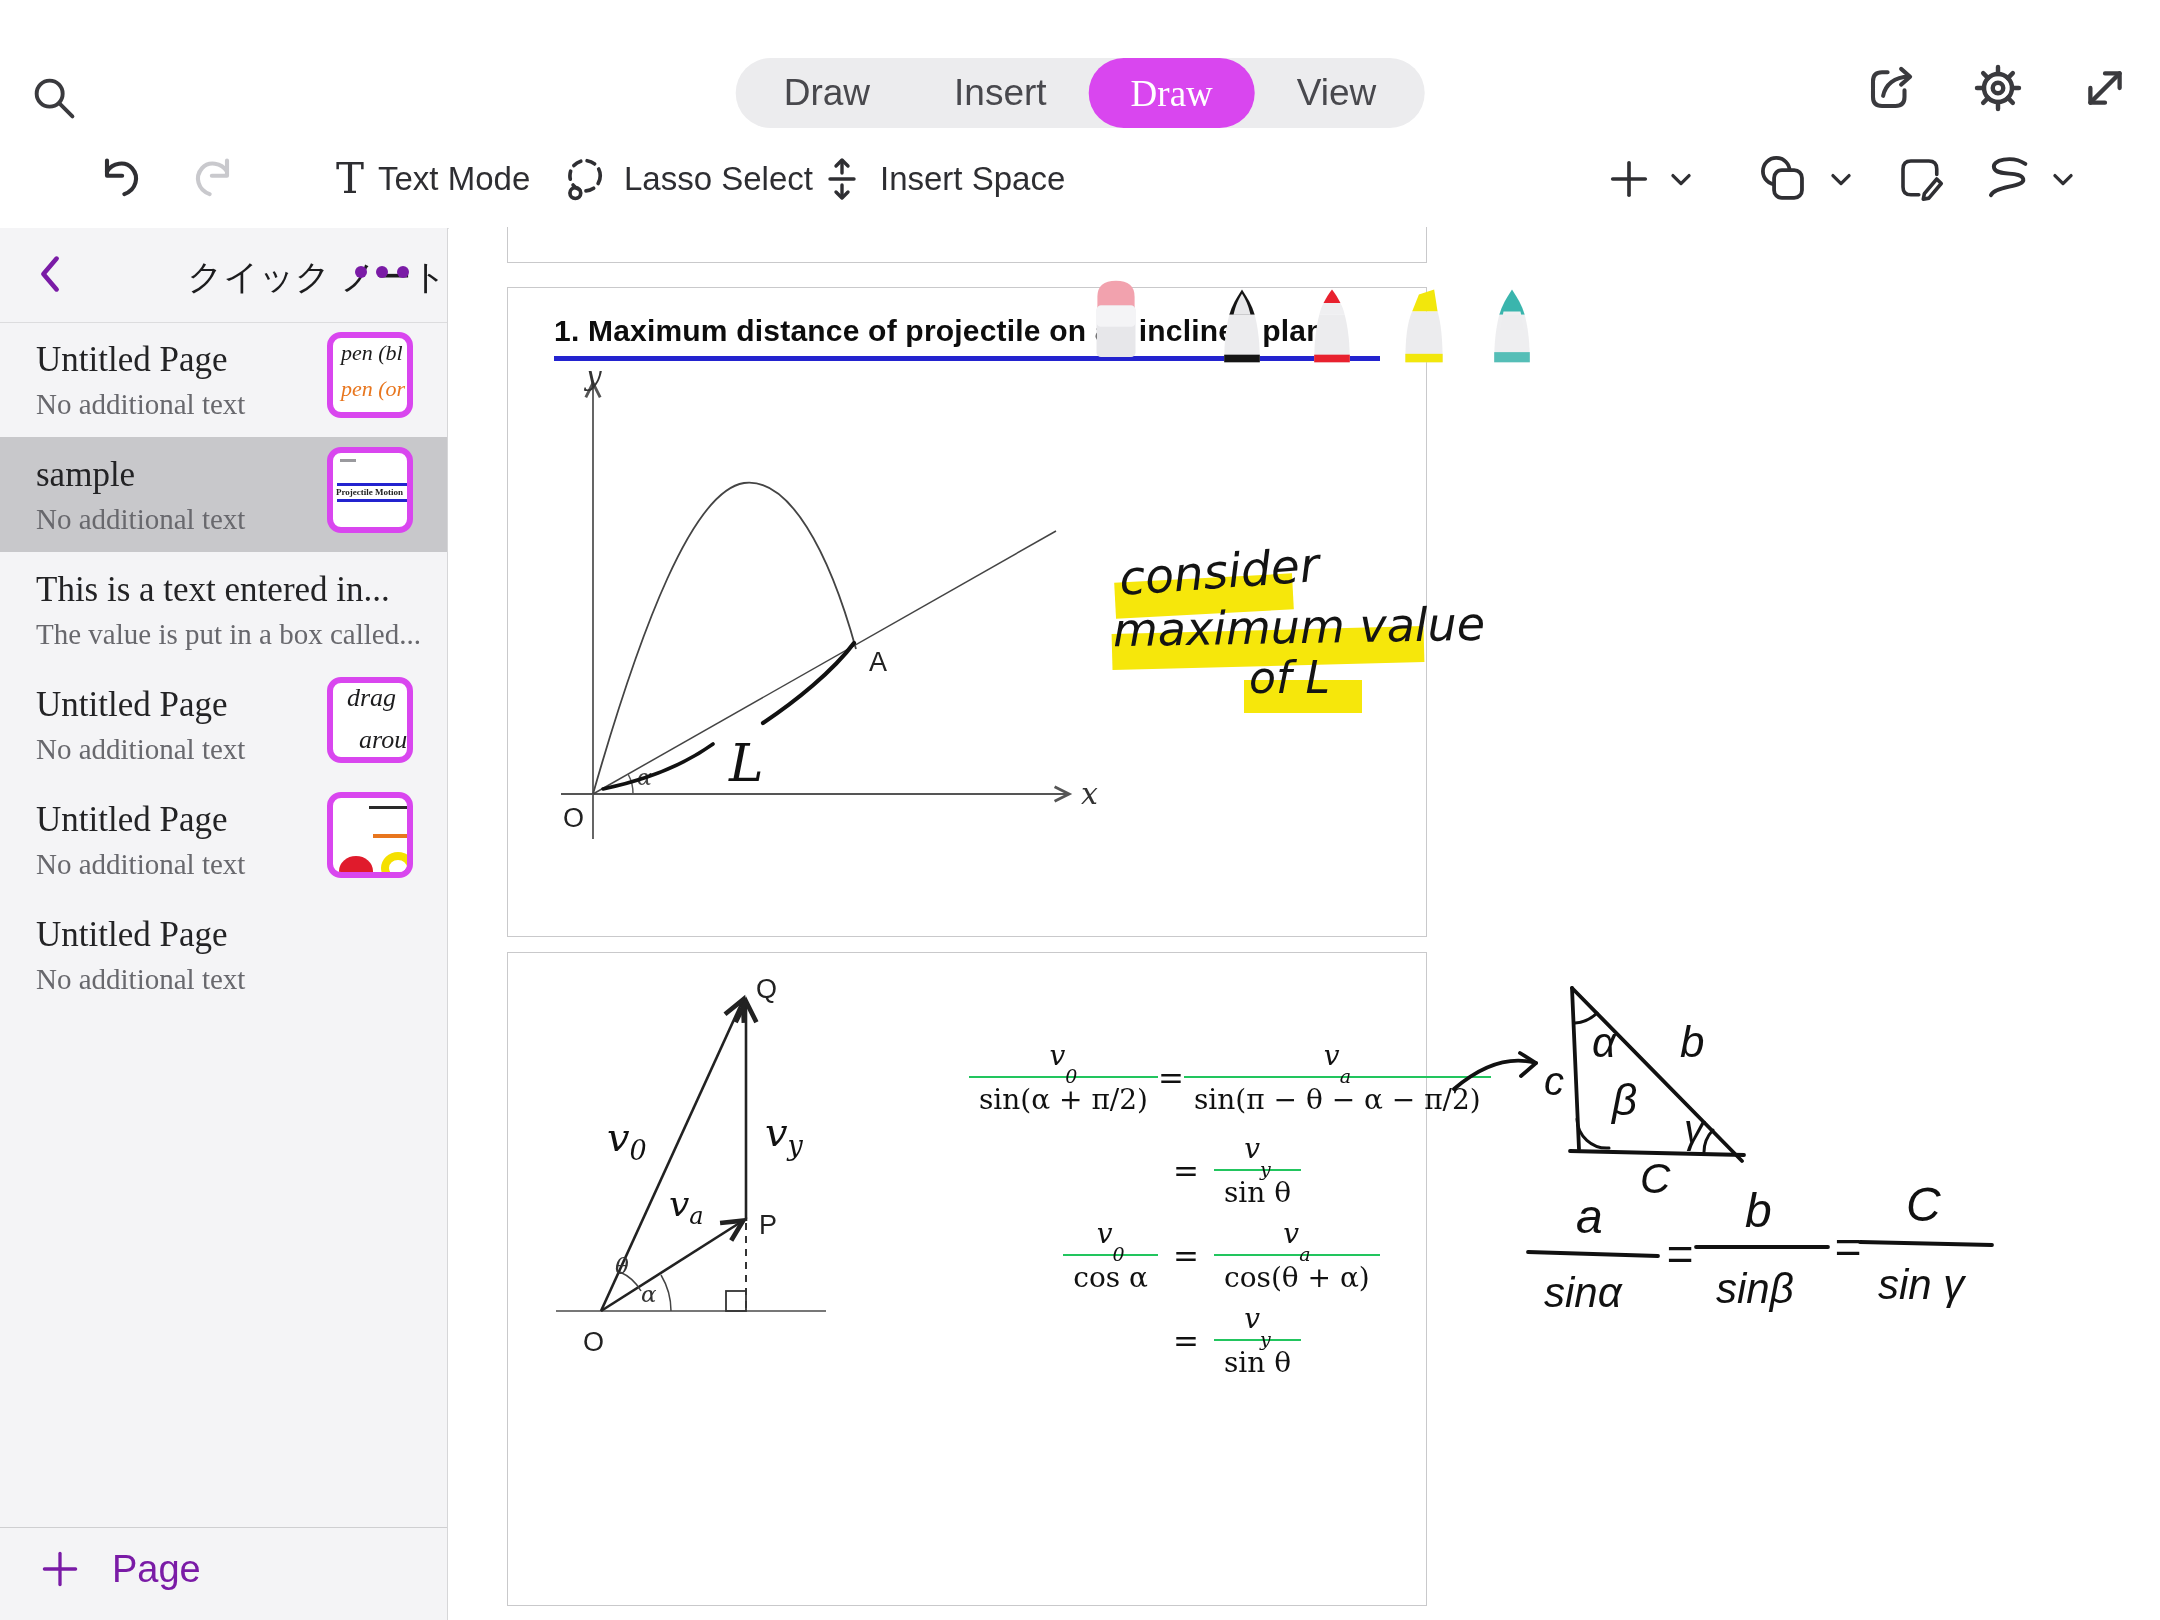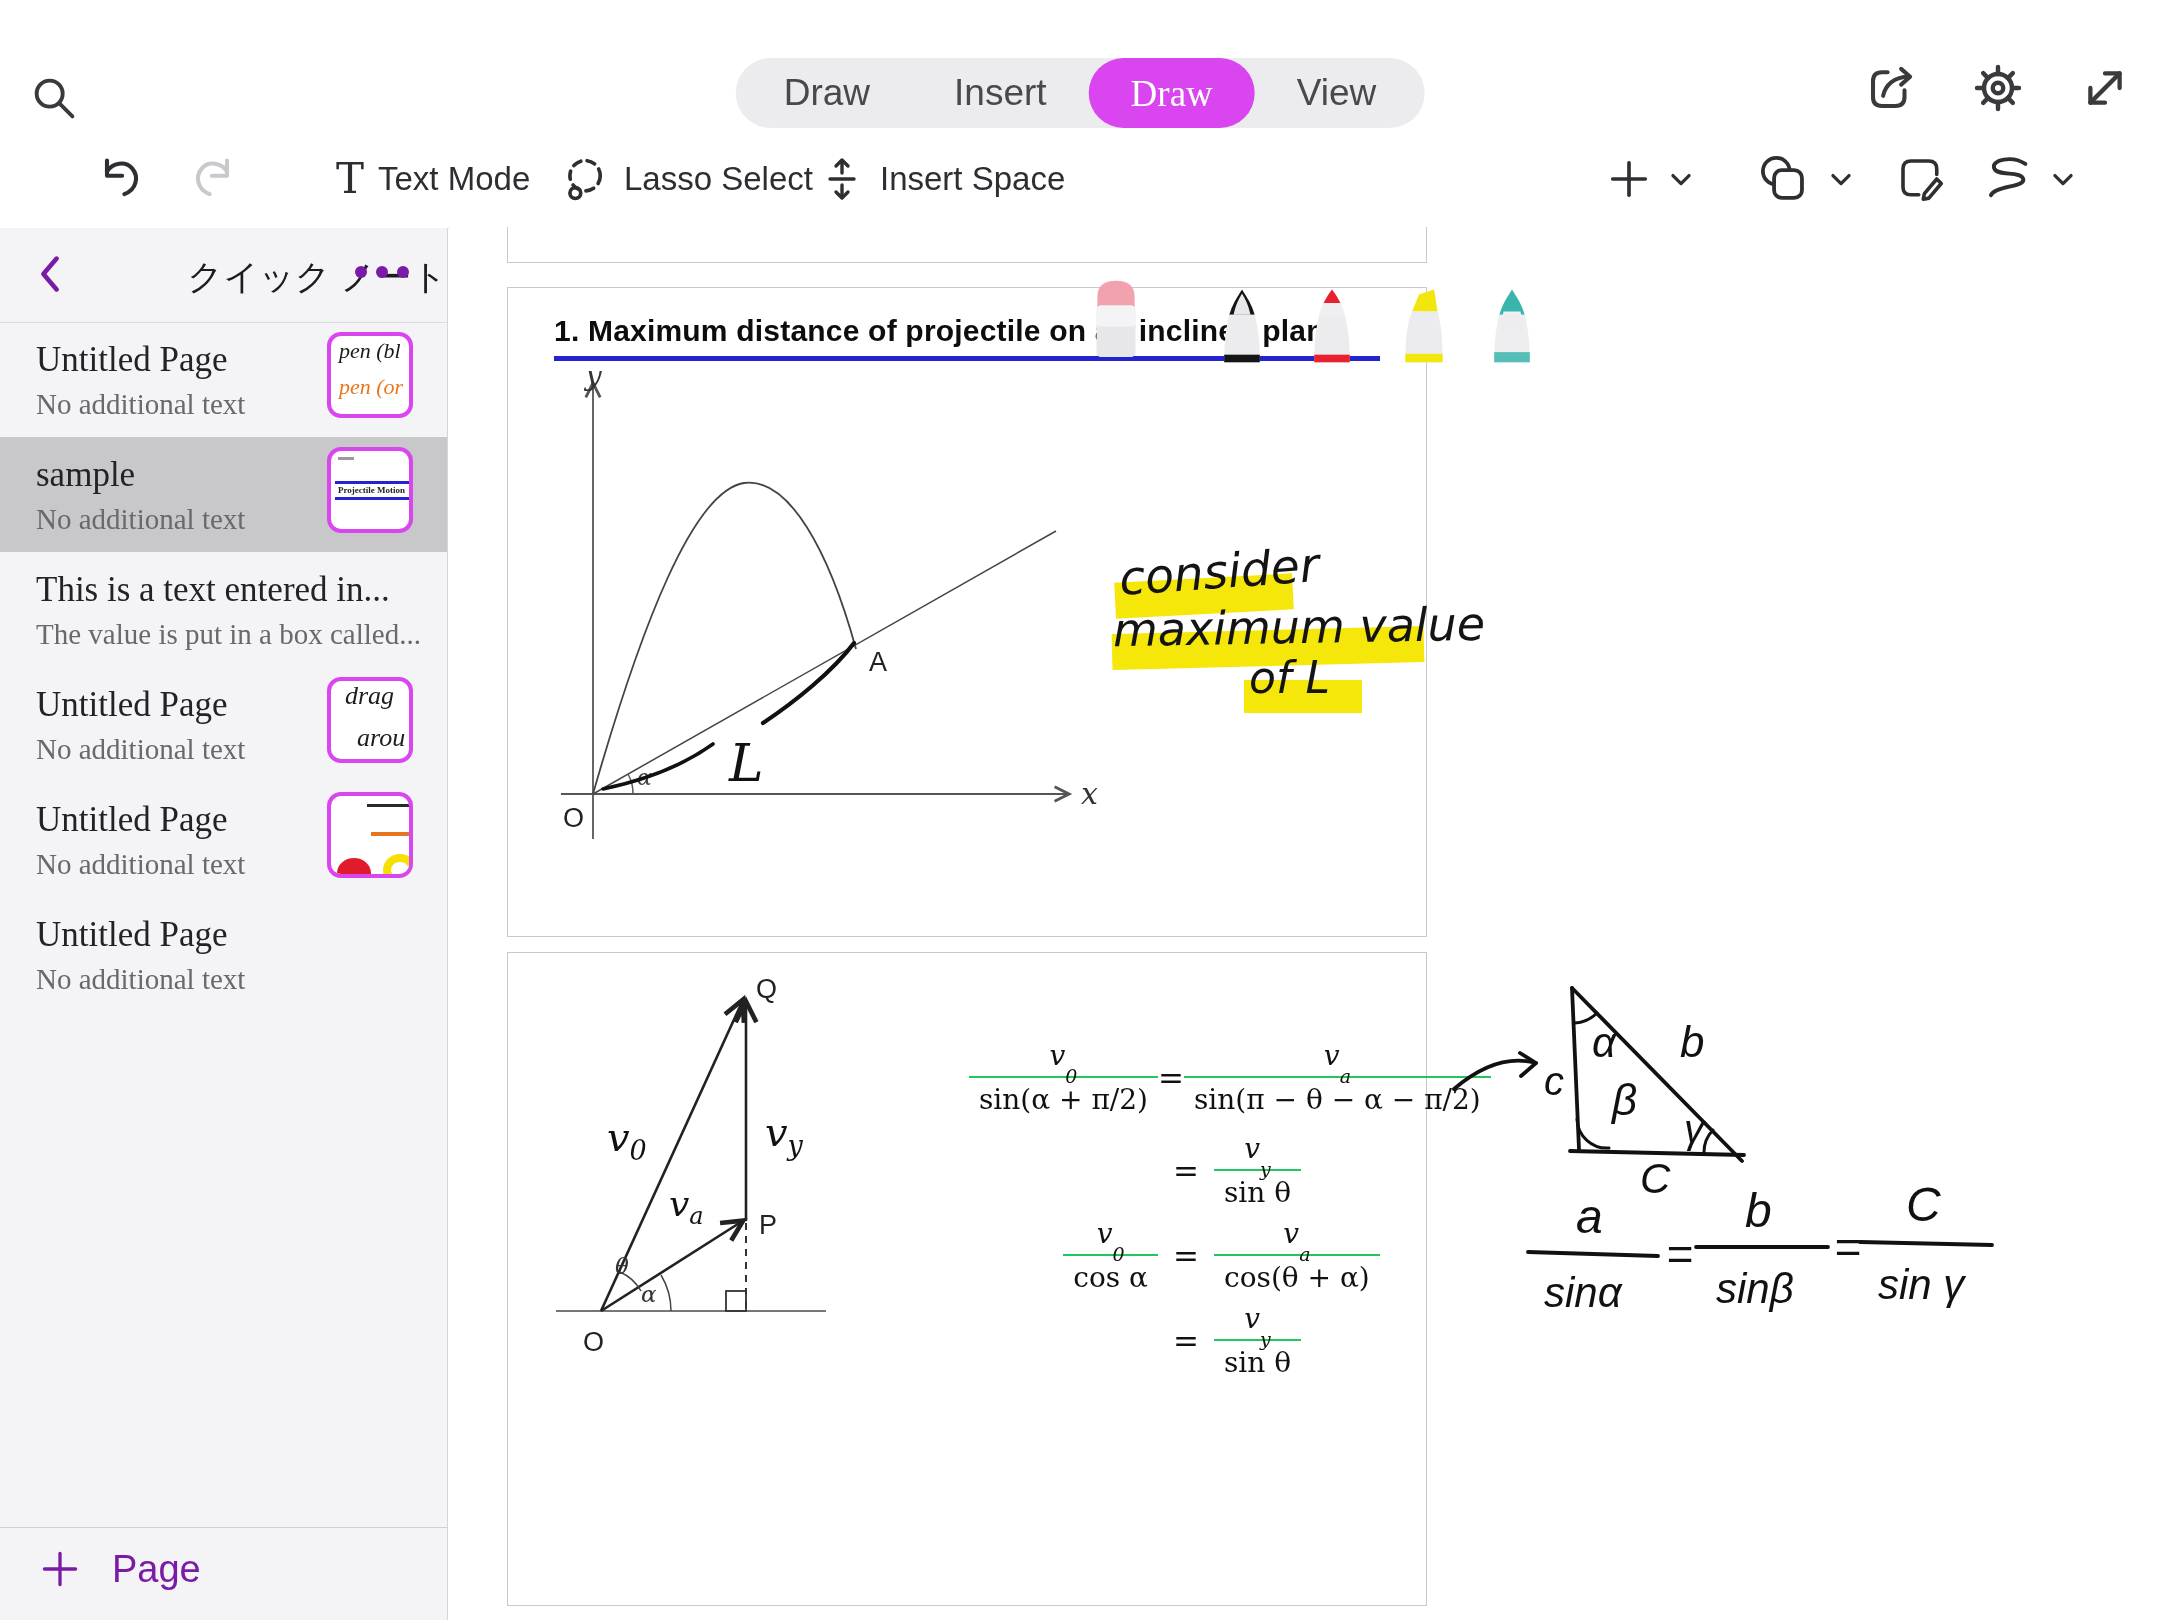--- a/index.html
+++ b/index.html
@@ -30,21 +30,21 @@
   .sbtitle{position:absolute;left:0;right:0;top:26px;text-align:right;font-size:35px;color:#1c1c1e;}
   .sbback{position:absolute;left:30px;top:24px;}
   .sbmore{position:absolute;right:38px;top:38px;display:flex;gap:9px;}
   .dot{width:12px;height:12px;border-radius:50%;background:#7a1ba6;}
   .plist{position:absolute;top:94px;left:0;right:0;}
   .pitem{position:relative;height:115px;cursor:pointer;font-family:Liberation Serif, serif;}
   .pitem.sel{background:#c8c8cb;}
   .ptitle{position:absolute;left:36px;top:18px;font-size:35px;color:#232325;white-space:nowrap;}
   .psub{position:absolute;left:36px;top:66px;font-size:29px;color:#68686d;white-space:nowrap;}
   .thumb{position:absolute;right:34px;top:10px;width:86px;height:86px;background:#fff;
-         border:4px solid #d946ef;border-radius:14px;overflow:hidden;box-sizing:border-box;}
+         border:6px solid #d946ef;border-radius:14px;overflow:hidden;box-sizing:border-box;}
   .th-line{position:absolute;white-space:nowrap;font-style:italic;font-size:22px;}
   .sbfooter{position:absolute;bottom:0;left:0;right:0;height:92px;border-top:1px solid #cfcfd1;}
   .addpage{position:absolute;left:32px;top:18px;display:flex;align-items:center;gap:30px;
            background:none;border:none;cursor:pointer;font-family:inherit;}
   .addpage span{font-size:38px;color:#7a1ba6;}
   
   .canvas{position:absolute;left:449px;top:228px;width:1711px;height:1392px;background:#fff;}
   .cbox{position:absolute;border:1px solid #c9c9cb;background:#fff;box-sizing:border-box;}
   .sliver{left:58px;top:-1px;width:920px;height:36px;border-top:none;}
   .box1{left:58px;top:59px;width:920px;height:650px;}

